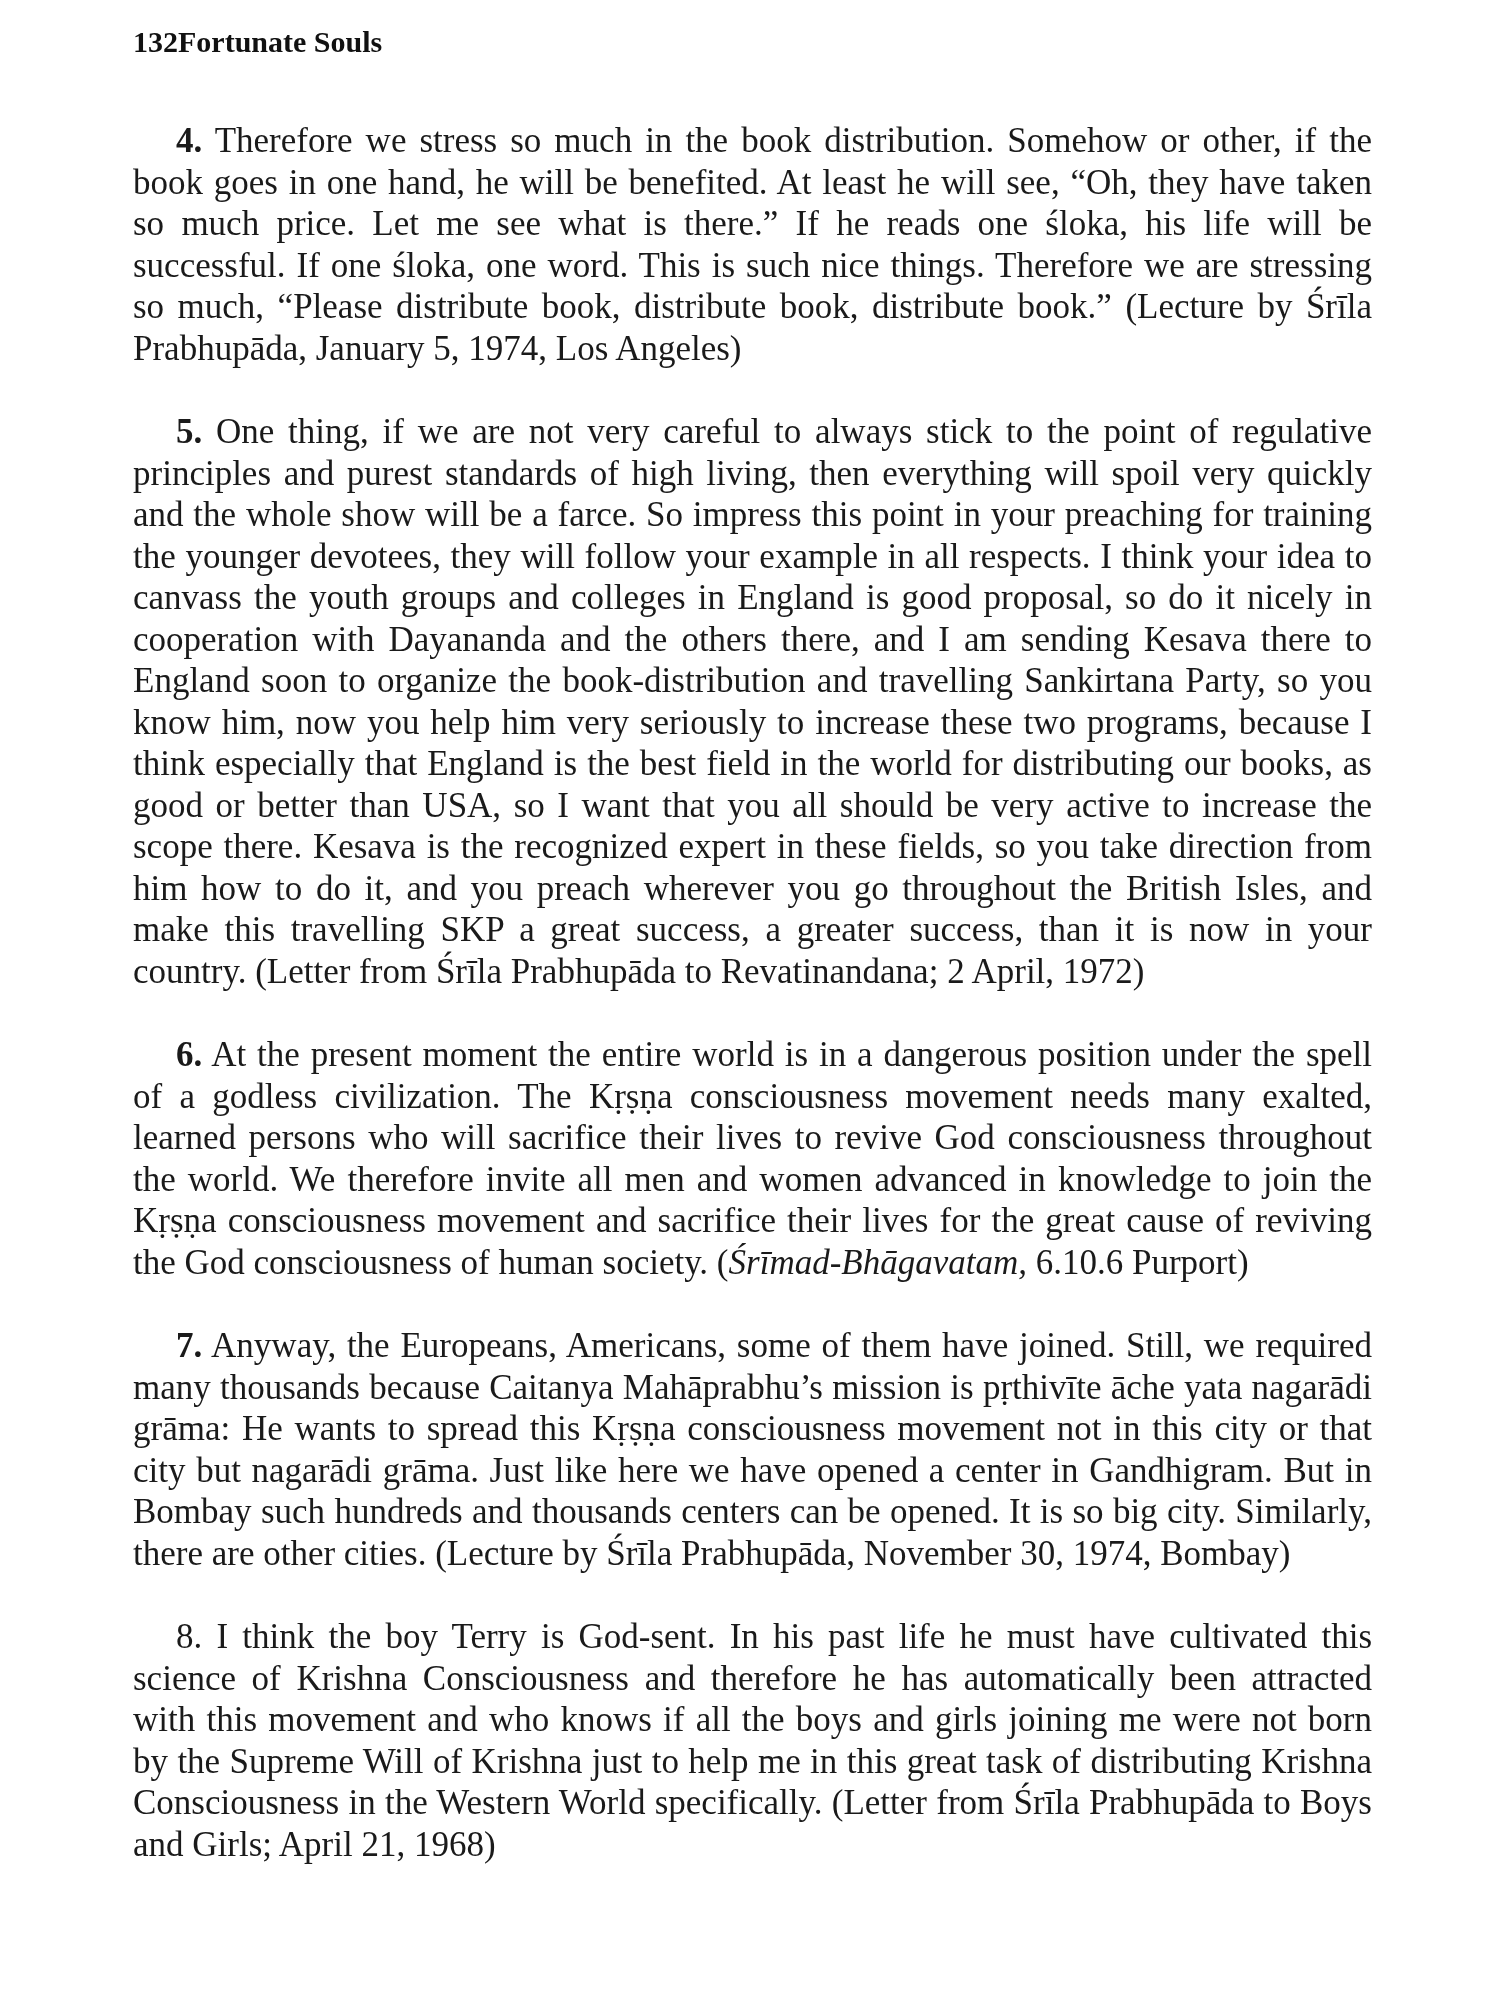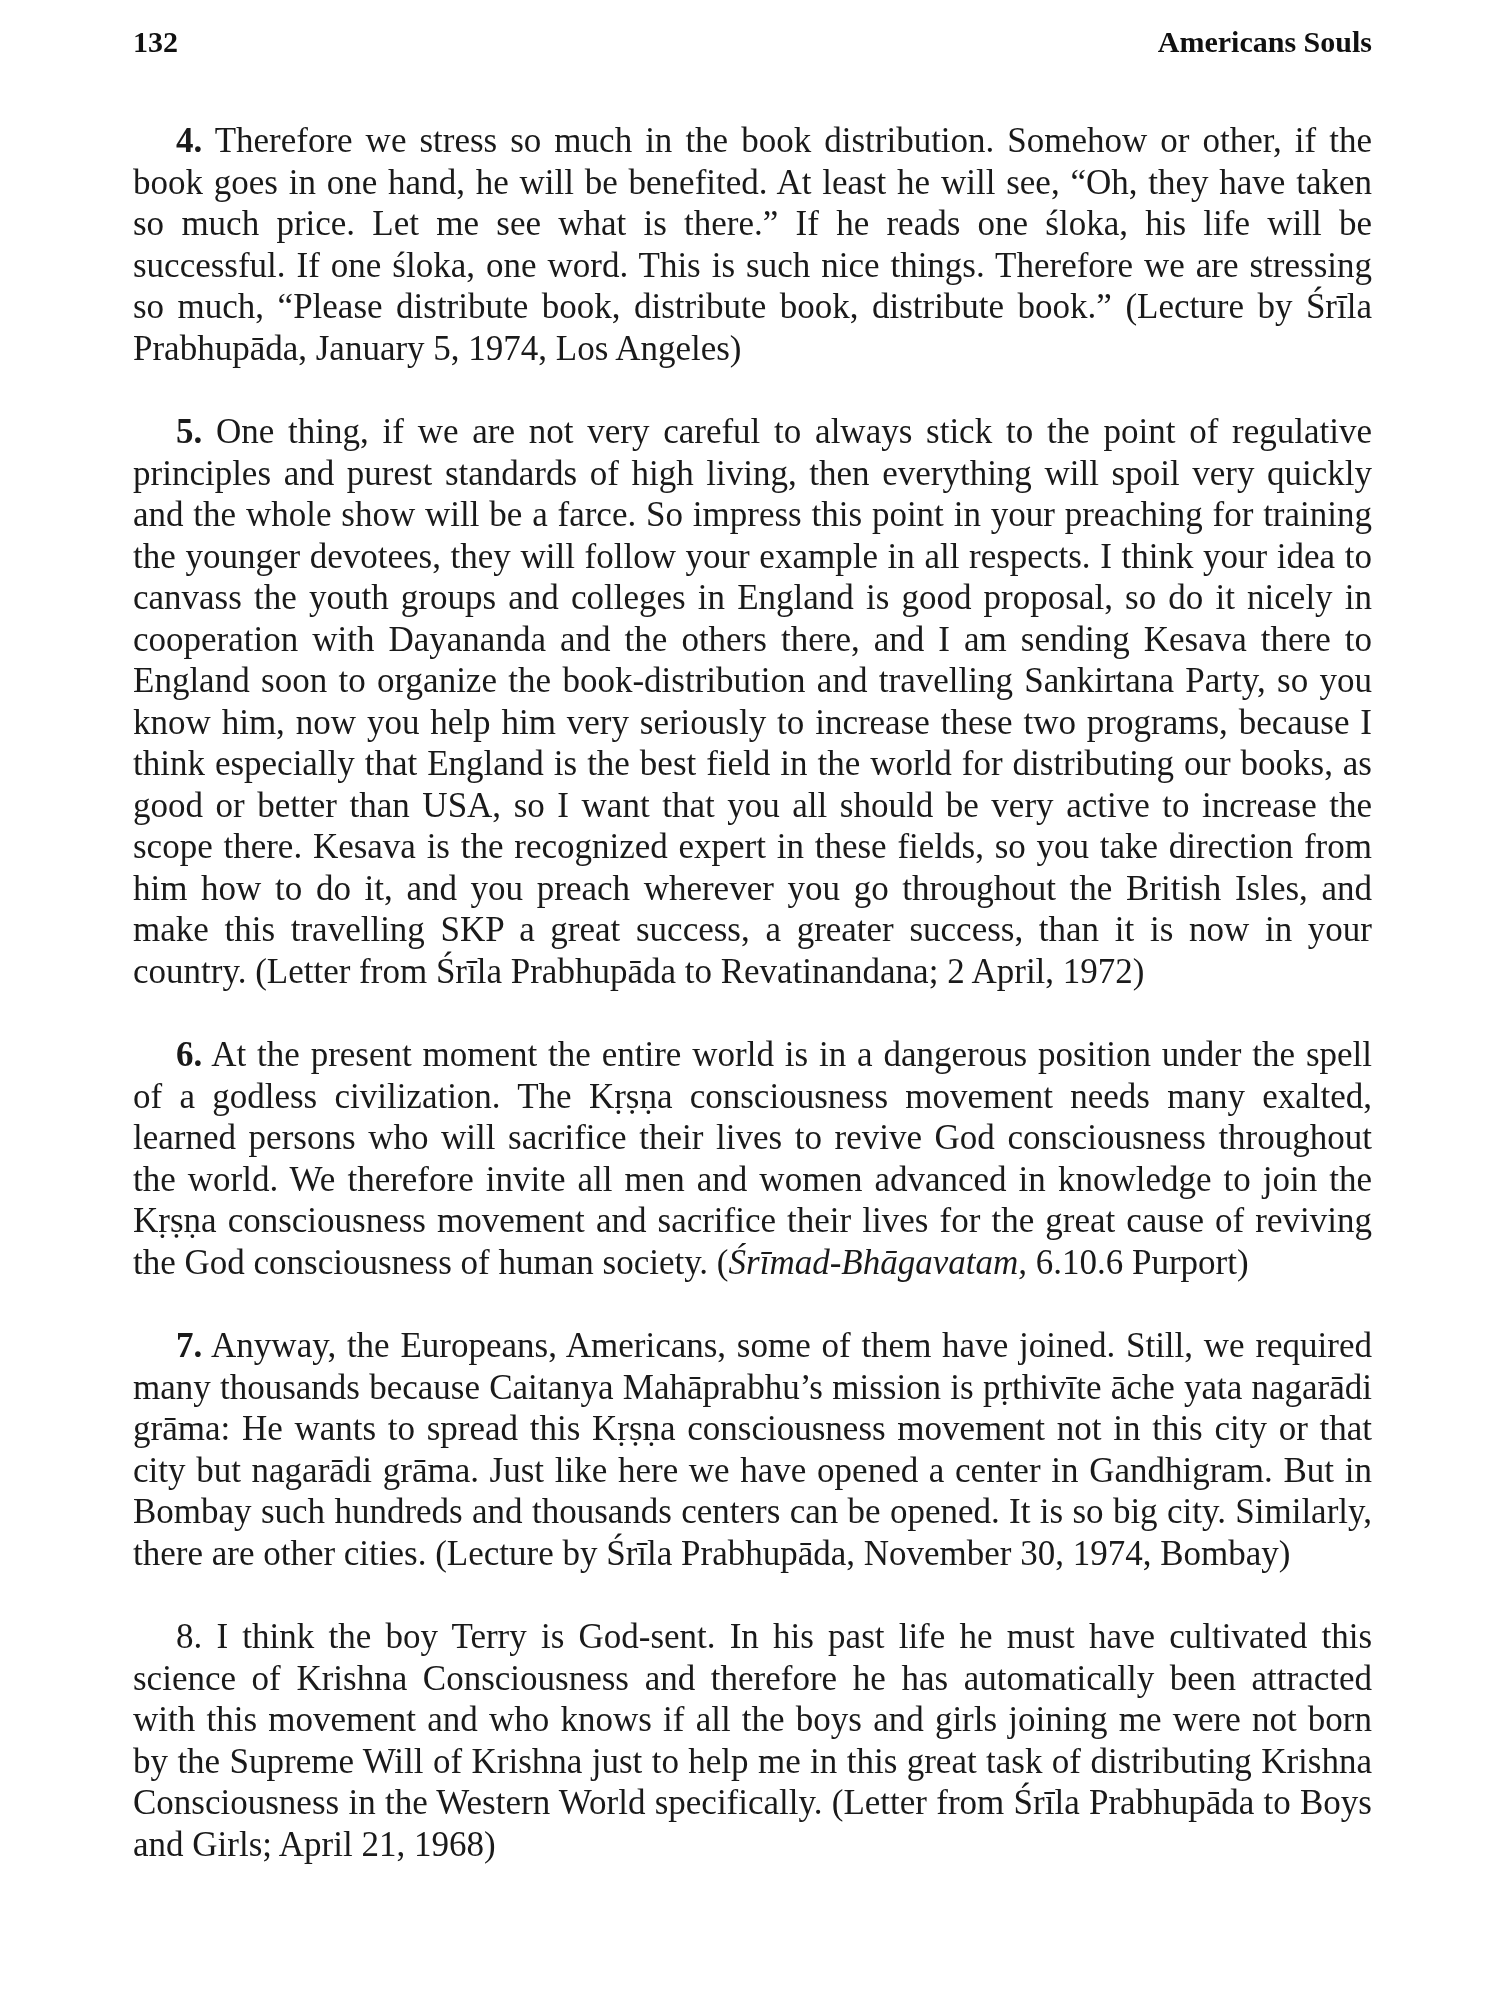--- a/index.html
+++ b/index.html
@@ -2,38 +2,38 @@
 <html><head>
 <meta charset="utf-8">
 <style>
   html, body { margin: 0; padding: 0; background: #ffffff; }
   body {
     width: 1500px; height: 2000px; position: relative; overflow: hidden;
     font-family: "Liberation Serif", "DejaVu Serif", serif; color: #1a1a1a;
   }
   .header {
     position: absolute; top: 22px; left: 133px; right: 128px; height: 40px;
-    display: flex; justify-content: space-between; align-items: center;
+    display: flex; align-items: center;
     font-weight: bold; font-size: 30px; color: #111;
   }
   .content {
     position: absolute; top: 120px; left: 133px; width: 1239px;
     font-size: 35px; line-height: 41.5px; text-align: justify;
   }
   .para { margin: 0 0 42px 0; text-indent: 43px; hyphens: none; }
   .num { font-weight: bold; }
   .num.plain { font-weight: normal; }
   .ital { font-style: italic; }
 </style>
 </head>
 <body>
 
 <div class="header">
   <span>132</span>
-  <span>Americans Souls</span>
+  <span>Fortunate Souls</span>
 </div>
 
 <div class="content">
   <p class="para"><span class="num">4.</span> <span>Therefore we stress so much in the book distribution. Somehow or other, if the book goes in one hand, he will be benefited. At least he will see, “Oh, they have taken so much price. Let me see what is there.” If he reads one śloka, his life will be successful. If one śloka, one word. This is such nice things. Therefore we are stressing so much, “Please distribute book, distribute book, distribute book.” (Lecture by Śrīla Prabhupāda, January 5, 1974, Los Angeles)</span></p>
 
   <p class="para"><span class="num">5.</span> <span>One thing, if we are not very careful to always stick to the point of regulative principles and purest standards of high living, then everything will spoil very quickly and the whole show will be a farce. So impress this point in your preaching for training the younger devotees, they will follow your example in all respects. I think your idea to canvass the youth groups and colleges in England is good proposal, so do it nicely in cooperation with Dayananda and the others there, and I am sending Kesava there to England soon to organize the book-distribution and travelling Sankirtana Party, so you know him, now you help him very seriously to increase these two programs, because I think especially that England is the best field in the world for distributing our books, as good or better than USA, so I want that you all should be very active to increase the scope there. Kesava is the recognized expert in these fields, so you take direction from him how to do it, and you preach wherever you go throughout the British Isles, and make this travelling SKP a great success, a greater success, than it is now in your country. (Letter from Śrīla Prabhupāda to Revatinandana; 2 April, 1972)</span></p>
 
   <p class="para"><span class="num">6.</span> <span>At the present moment the entire world is in a dangerous position under the spell of a godless civilization. The Kṛṣṇa consciousness movement needs many exalted, learned persons who will sacrifice their lives to revive God consciousness throughout the world. We therefore invite all men and women advanced in knowledge to join the Kṛṣṇa consciousness movement and sacrifice their lives for the great cause of reviving the God consciousness of human society. (</span><span class="ital">Śrīmad-Bhāgavatam,</span><span> 6.10.6 Purport)</span></p>
 
   <p class="para"><span class="num">7.</span> <span>Anyway, the Europeans, Americans, some of them have joined. Still, we required many thousands because Caitanya Mahāprabhu’s mission is pṛthivīte āche yata nagarādi grāma: He wants to spread this Kṛṣṇa consciousness movement not in this city or that city but nagarādi grāma. Just like here we have opened a center in Gandhigram. But in Bombay such hundreds and thousands centers can be opened. It is so big city. Similarly, there are other cities. (Lecture by Śrīla Prabhupāda, November 30, 1974, Bombay)</span></p>

